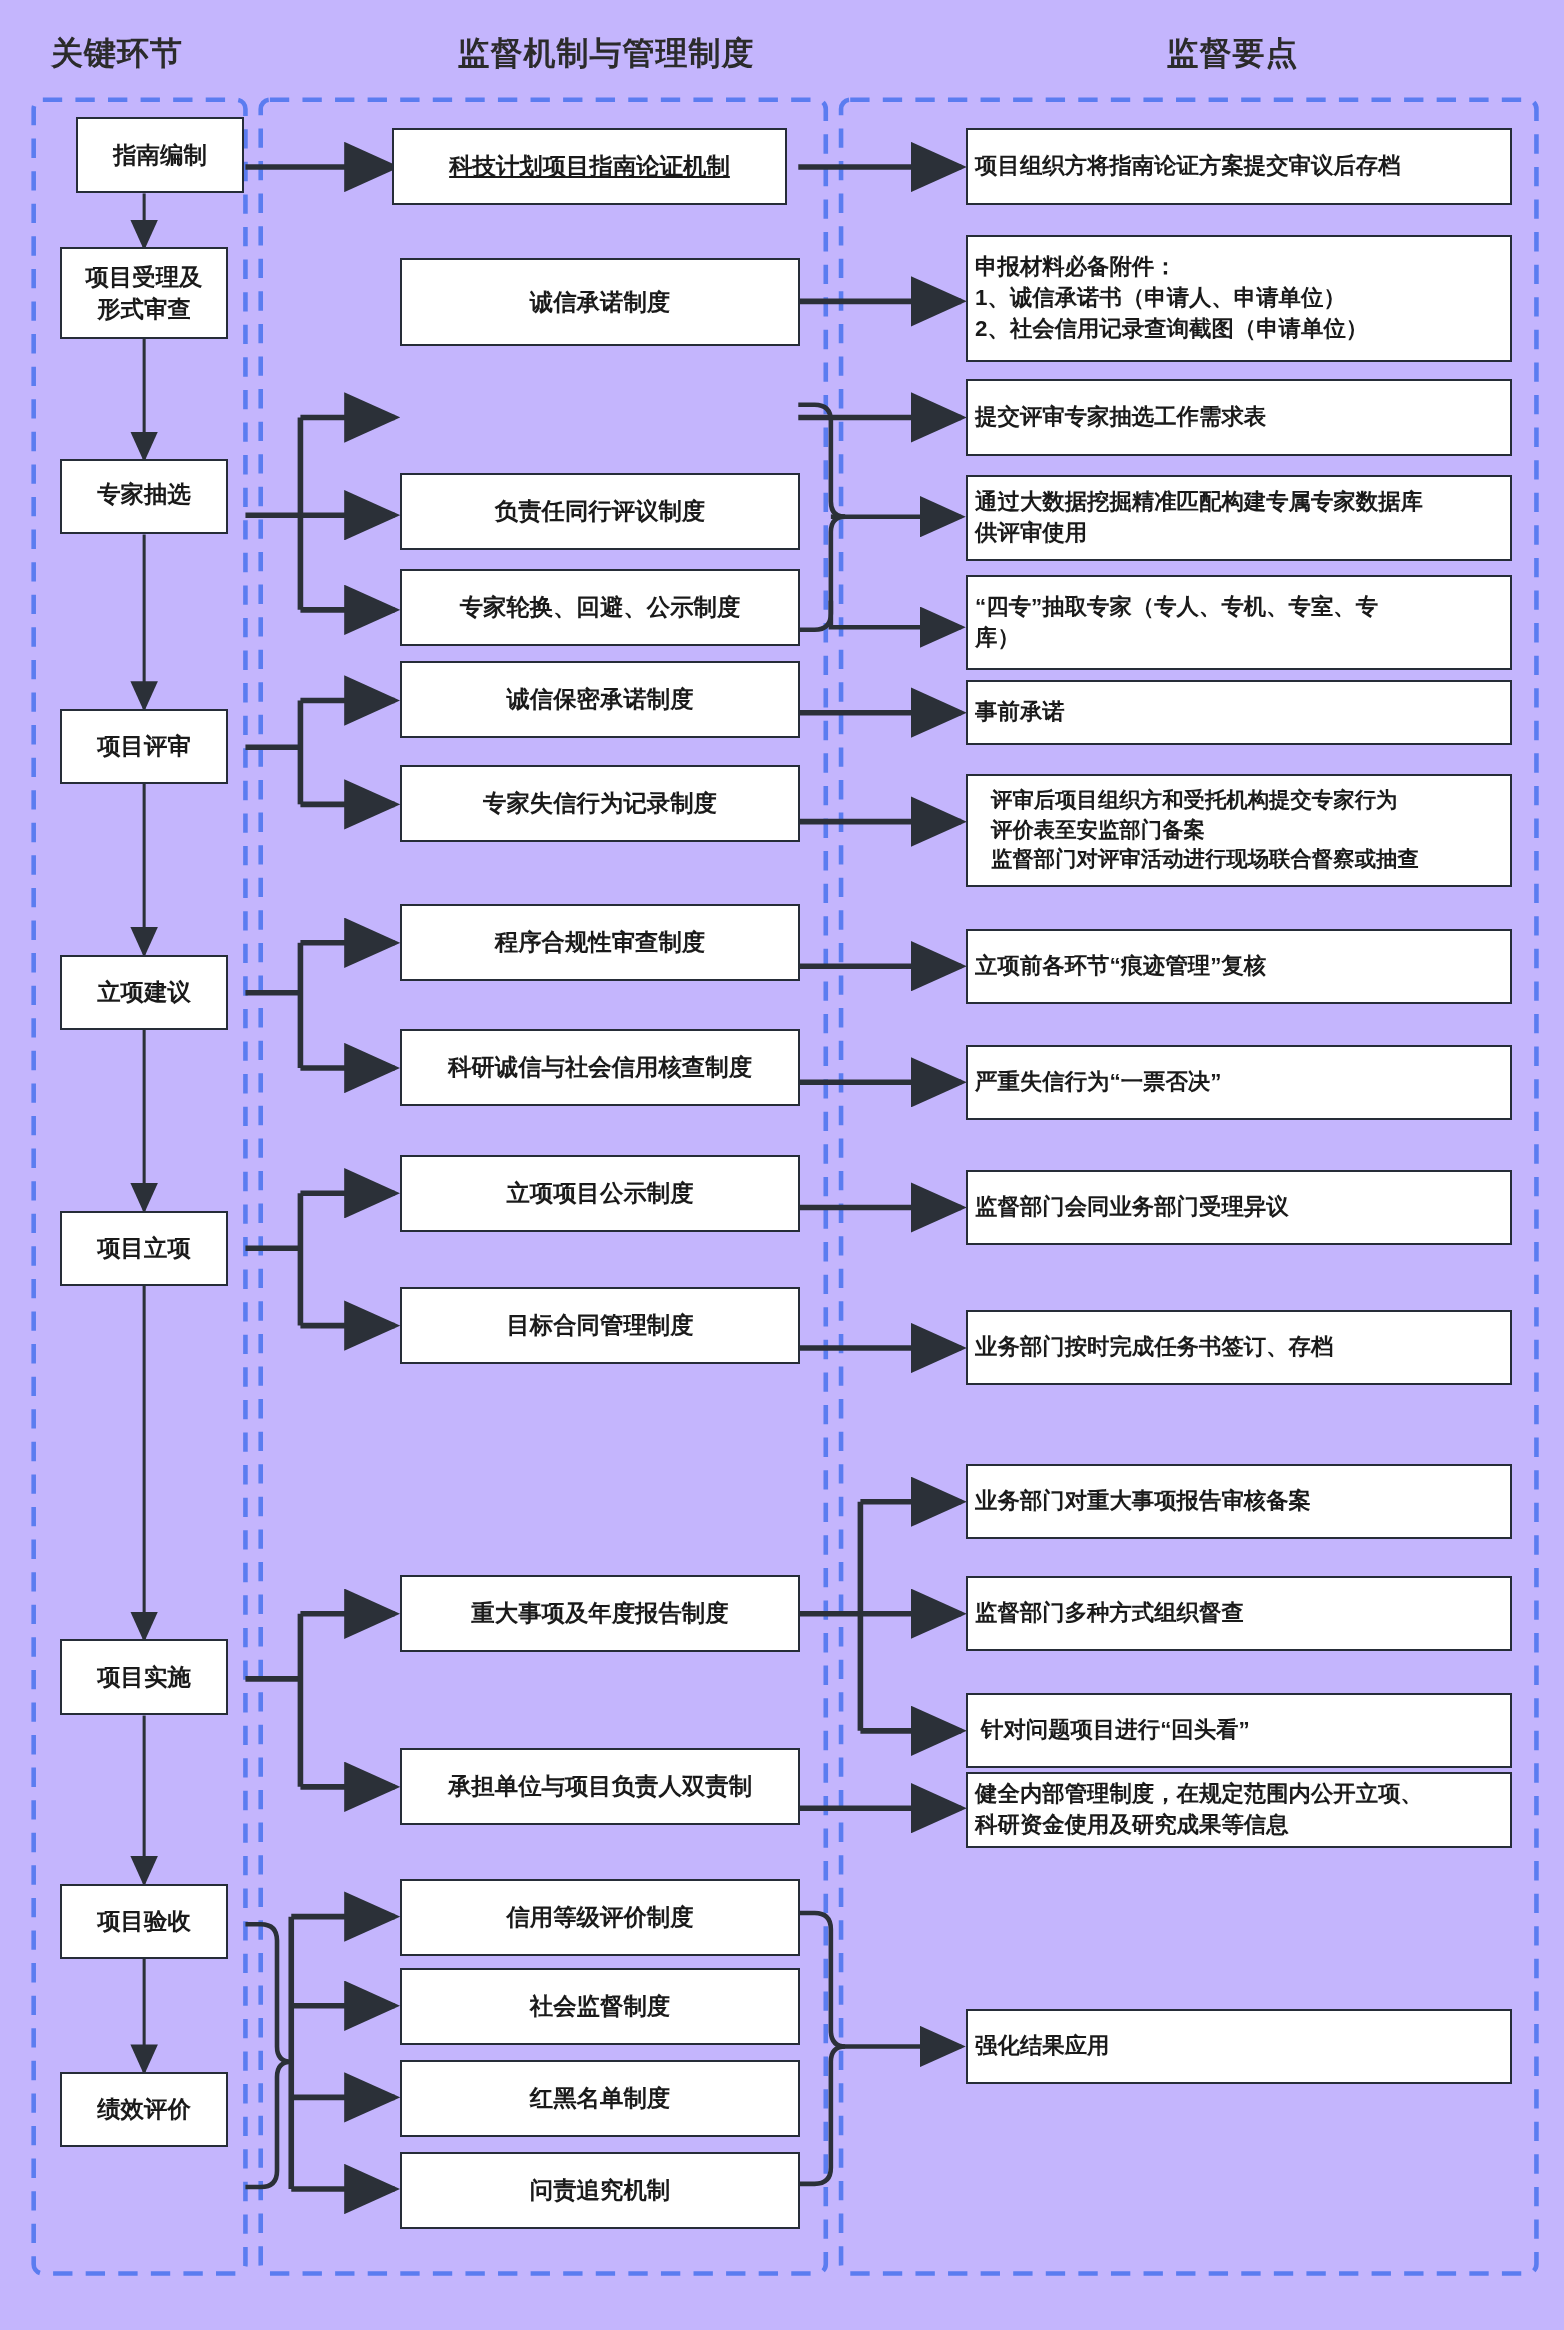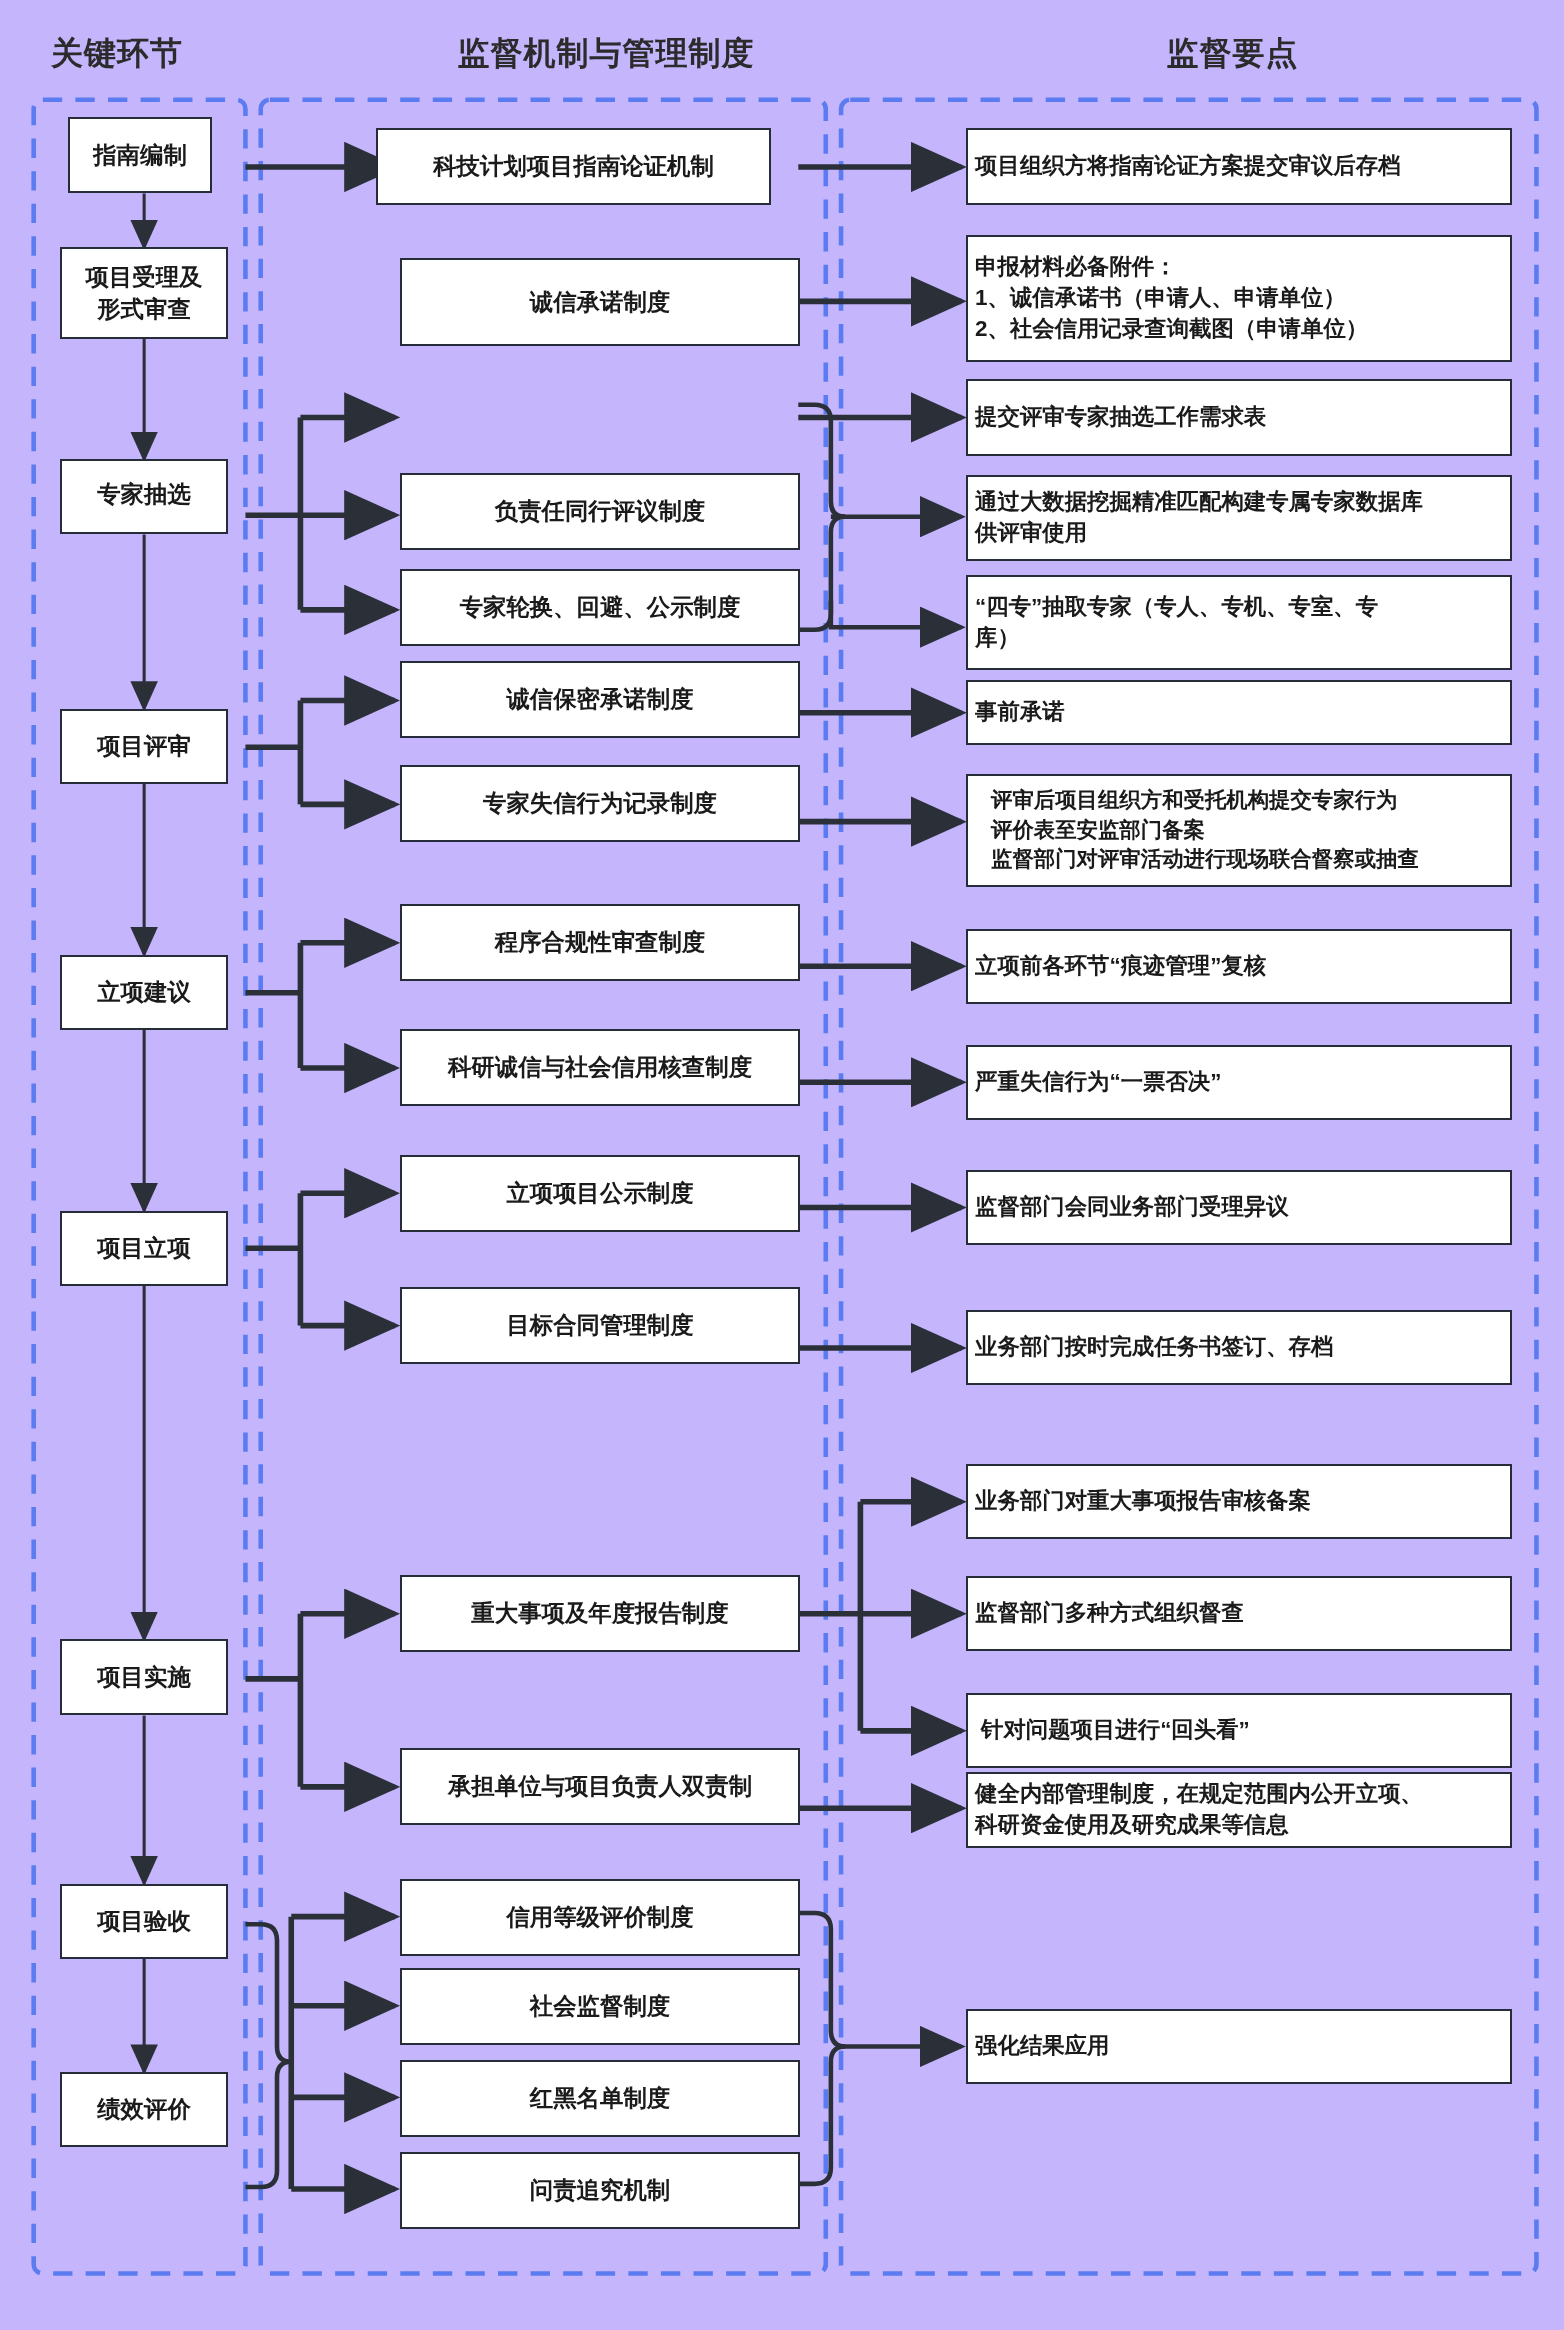--- a/index.html
+++ b/index.html
@@ -190,21 +190,21 @@
 
     <g stroke="#2b3038" stroke-width="9" fill="none">
       <path d="M1568,3758 H1600 Q1632,3758 1632,3790 V3988 Q1632,4020 1660,4020
                Q1632,4020 1632,4050 V4258 Q1632,4290 1600,4290 H1568"></path>
     </g>
     <g stroke="#2b3038" stroke-width="9" fill="none" marker-end="url(#ah)">
       <line x1="1648" y1="4020" x2="1888" y2="4020"></line>
     </g>
   </svg>
 
-  <div class="node stage-node" style="left:68px; top:117px; width:144px; height:76px;">
+  <div class="node stage-node" style="left:76px; top:117px; width:168px; height:76px;">
     <span class="txt">指南编制</span>
   </div>
 
   <div class="node stage-node" style="left:60px; top:247px; width:168px; height:92px;">
     <span class="txt" style="white-space:pre-line;">项目受理及
 形式审查</span>
   </div>
 
   <div class="node stage-node" style="left:60px; top:459px; width:168px; height:75px;font-family:Liberation Mono, monospace;">
     <span class="txt">专家抽选</span>
@@ -227,21 +227,21 @@
   </div>
 
   <div class="node stage-node" style="left:60px; top:1884px; width:168px; height:75px;">
     <span class="txt">项目验收</span>
   </div>
 
   <div class="node stage-node" style="left:60px; top:2072px; width:168px; height:75px;">
     <span class="txt">绩效评价</span>
   </div>
 
-  <div class="node mech-node" style="left:376px; top:128px; width:395px; height:77px;">
+  <div class="node mech-node" style="left:392px; top:128px; width:395px; height:77px;text-decoration:underline;">
     <span class="txt">科技计划项目指南论证机制</span>
   </div>
 
   <div class="node mech-node" style="left:400px; top:258px; width:400px; height:88px;">
     <span class="txt">诚信承诺制度</span>
   </div>
 
 
   <div class="node mech-node" style="left:400px; top:473px; width:400px; height:77px;">
     <span class="txt">负责任同行评议制度</span>

